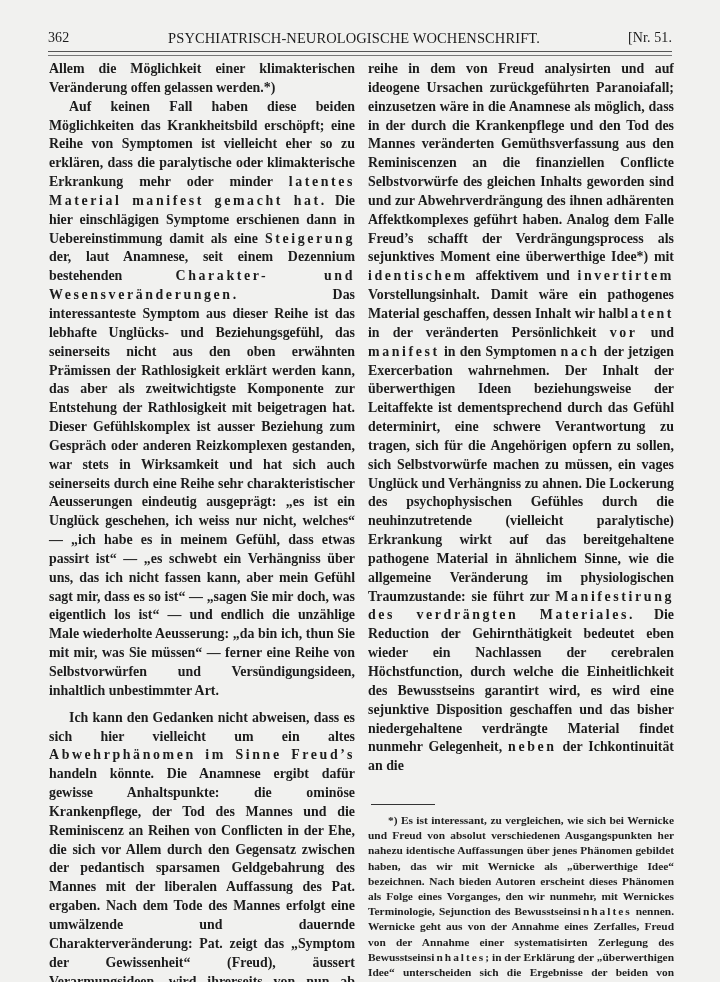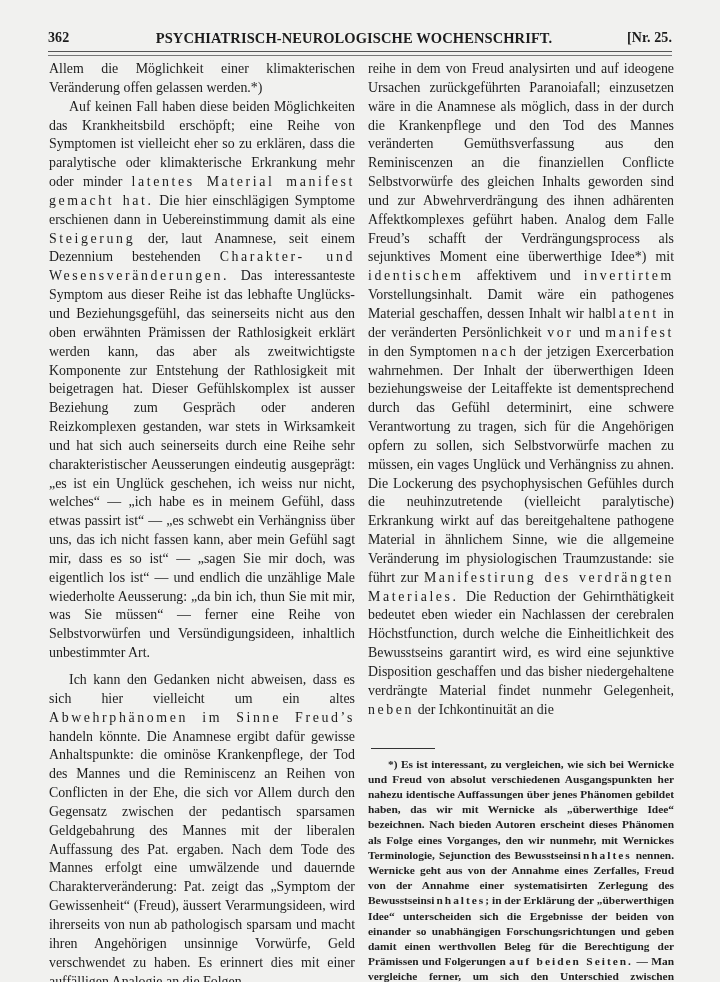--- a/index.html
+++ b/index.html
@@ -5,51 +5,51 @@
     html, body { margin: 0; padding: 0; }
     body {
       width: 720px; height: 982px; overflow: hidden;
       background: #f1f1ef;
       color: #1c1c1c;
       font-family: "Liberation Serif", "DejaVu Serif", serif;
       position: relative;
     }
     .header {
       position: absolute; left: 48px; top: 28px; width: 624px; height: 22px;
-      font-size: 14px; letter-spacing: 0.1px; font-weight: bold;
+      font-size: 14px; letter-spacing: 0.1px;
     }
     .header .pnum { position: absolute; left: 0; top: 2px; }
     .header .jtitle { position: absolute; left: 0; right: 12px; top: 2px; text-align: center; font-size: 14.5px; }
     .header .issue { position: absolute; right: 0; top: 2px; }
     .rule {
       position: absolute; left: 48px; top: 51px; width: 624px; height: 3px;
       border-top: 1px solid #555; border-bottom: 1px solid #777;
     }
     .col {
       position: absolute; top: 60px; width: 306px;
       font-size: 13.9px; line-height: 18.85px; text-align: justify;
     }
     .col.left { left: 49px; }
     .col.right { left: 368px; }
-    .col p { margin: 0; }
+    .col p { margin: 0; font-weight: bold; }
     .col p.ind { text-indent: 20px; }
     .sp { letter-spacing: 2.6px; }
     .fn-rule { width: 64px; height: 1px; background: #333; margin: 10px 0 8px 3px; }
     .fn { font-size: 11.4px; line-height: 15.2px; text-align: justify; font-weight: bold; color: #222; }
     .fn p { margin: 0; text-indent: 20px; }
     .fn .sp { letter-spacing: 2px; margin-top: 19px; }
     .right .fn-rule { margin-top: 28px; }
   </style>
 </head>
 <body>
 
 <div class="header">
   <span class="pnum">362</span>
   <span class="jtitle">PSYCHIATRISCH-NEUROLOGISCHE WOCHENSCHRIFT.</span>
-  <span class="issue">[Nr. 25.</span>
+  <span class="issue">[Nr. 51.</span>
 </div>
 <div class="rule"></div>
 
 <div class="col left">
   <p>Allem die Möglichkeit einer klimakterischen Veränderung offen gelassen werden.*)</p>
   <p class="ind"><span>Auf keinen Fall haben diese beiden Möglichkeiten das Krankheitsbild erschöpft; eine Reihe von Symptomen ist vielleicht eher so zu erklären, dass die paralytische oder klimakterische Erkrankung mehr oder minder </span><span class="sp">latentes Material manifest gemacht hat.</span><span> Die hier einschlägigen Symptome erschienen dann in Uebereinstimmung damit als eine </span><span class="sp">Steigerung</span><span> der, laut Anamnese, seit einem Dezennium bestehenden </span><span class="sp">Charakter- und Wesensveränderungen.</span><span> Das interessanteste Symptom aus dieser Reihe ist das lebhafte Unglücks- und Beziehungsgefühl, das seinerseits nicht aus den oben erwähnten Prämissen der Rathlosigkeit erklärt werden kann, das aber als zweitwichtigste Komponente zur Entstehung der Rathlosigkeit mit beigetragen hat. Dieser Gefühlskomplex ist ausser Beziehung zum Gespräch oder anderen Reizkomplexen gestanden, war stets in Wirksamkeit und hat sich auch seinerseits durch eine Reihe sehr charakteristischer Aeusserungen eindeutig ausgeprägt: „es ist ein Unglück geschehen, ich weiss nur nicht, welches“ — „ich habe es in meinem Gefühl, dass etwas passirt ist“ — „es schwebt ein Verhängniss über uns, das ich nicht fassen kann, aber mein Gefühl sagt mir, dass es so ist“ — „sagen Sie mir doch, was eigentlich los ist“ — und endlich die unzählige Male wiederholte Aeusserung: „da bin ich, thun Sie mit mir, was Sie müssen“ — ferner eine Reihe von Selbstvorwürfen und Versündigungsideen, inhaltlich unbestimmter Art.</span></p>
   <p class="ind" style="margin-top:8px"><span>Ich kann den Gedanken nicht abweisen, dass es sich hier vielleicht um ein altes </span><span class="sp">Abwehrphänomen im Sinne Freud’s</span><span> handeln könnte. Die Anamnese ergibt dafür gewisse Anhaltspunkte: die ominöse Krankenpflege, der Tod des Mannes und die Reminiscenz an Reihen von Conflicten in der Ehe, die sich vor Allem durch den Gegensatz zwischen der pedantisch sparsamen Geldgebahrung des Mannes mit der liberalen Auffassung des Pat. ergaben. Nach dem Tode des Mannes erfolgt eine umwälzende und dauernde Charakterveränderung: Pat. zeigt das „Symptom der Gewissenheit“ (Freud), äussert Verarmungsideen, wird ihrerseits von nun ab pathologisch sparsam und macht ihren Angehörigen unsinnige Vorwürfe, Geld verschwendet zu haben. Es erinnert dies mit einer auffälligen Analogie an die Folgen-</span></p>
 
 </div>
 

